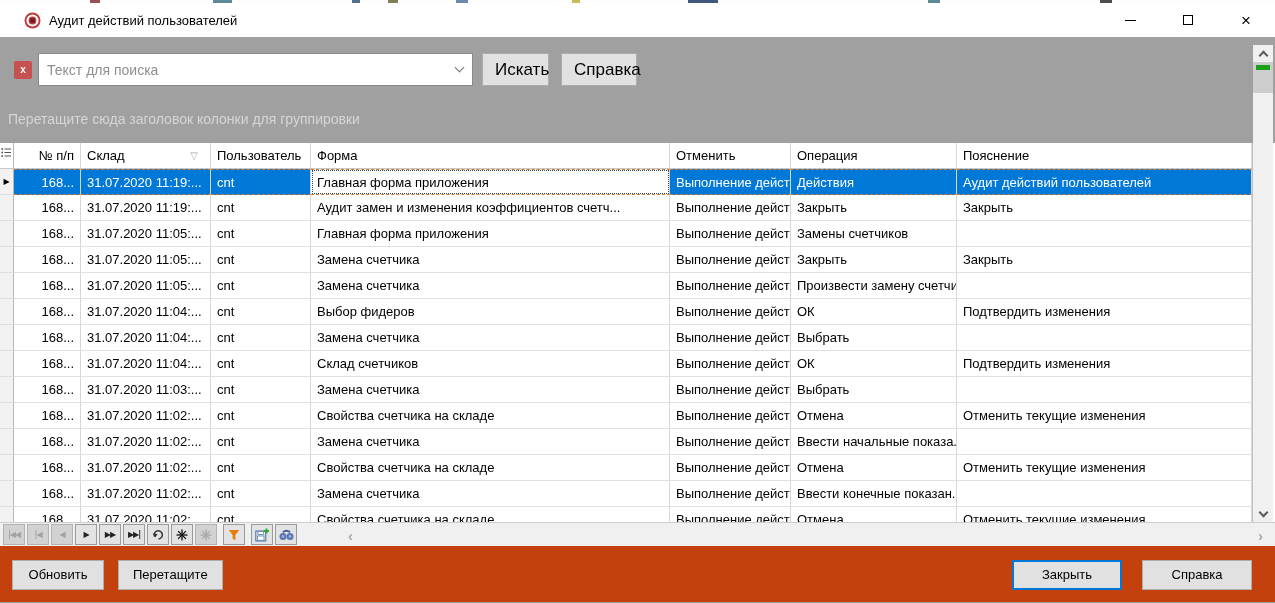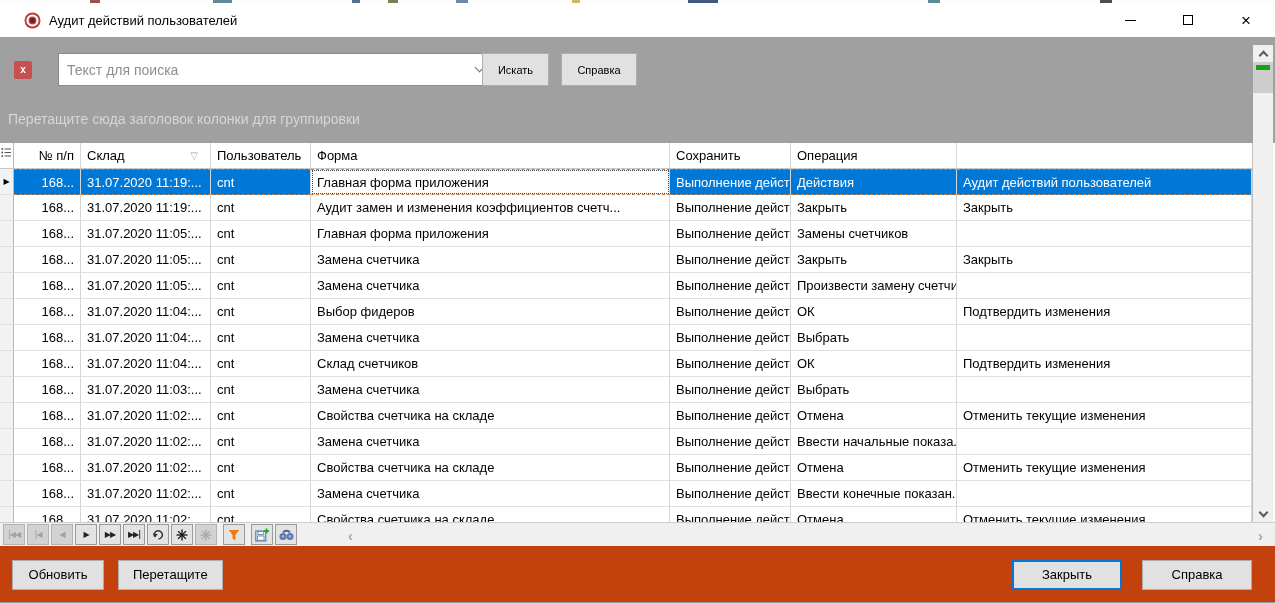--- a/index.html
+++ b/index.html
@@ -24,29 +24,29 @@
   .win-btn { width:58px; height:34px; display:flex; align-items:center; justify-content:center; cursor:default; }
   .glyph-min { width:11px; height:0; border-top:1px solid #000; display:block; }
   .glyph-max { width:10px; height:10px; border:1px solid #000; display:block; }
   .glyph-close { font-size:17px; color:#000; line-height:1; }
 
   
   .graypanel { position:absolute; left:0; top:37px; width:1275px; height:106px; background:#a0a0a0; }
   .clear-search-btn { position:absolute; left:14px; top:24px; width:18px; height:18px; background:#c75050;
        border:none; border-radius:2px; color:#fff; font-size:10px; font-weight:bold; line-height:16px; text-align:center; }
   .search-combo { position:absolute; left:38px; top:16px; width:435px; height:33px; background:#fff;
-       border:1px solid #8a8a8a; display:flex; align-items:center;margin-left:20px; }
+       border:1px solid #8a8a8a; display:flex; align-items:center; }
   .search-input { flex:1; height:100%; border:none; outline:none; padding:0 8px; font-size:14px;
        font-family:"Liberation Sans",sans-serif; color:#000; background:transparent; }
   .search-input::placeholder { color:#8f8f8f; opacity:1; }
   .combo-arrow { width:26px; height:100%; display:flex; align-items:center; justify-content:center; }
   .chev { width:7px; height:7px; border-right:1px solid #707070; border-bottom:1px solid #707070;
           transform:rotate(45deg); margin-top:-4px; }
   .panel-btn { position:absolute; top:16px; height:33px; background:#e1e1e1; border:1px solid #adadad;
-       font-size:11px; font-family:"Liberation Sans",sans-serif; color:#000; padding:0 12px; }
+       font-size:17px; font-family:"Liberation Sans",sans-serif; color:#000; padding:0 12px; }
   .btn-search { left:482px; width:67px; }
   .btn-clear  { left:561px; width:76px; }
   .group-hint { position:absolute; left:8px; top:74px; font-size:14px; color:#d6d6d6; }
 
   
   .grid { position:absolute; left:0; top:143px; width:1253px; height:379px; background:#fff;
           border-right:1px solid #c0c0c0; overflow:hidden; }
   .ghead { display:flex; height:26px; background:#fff; border-bottom:1px solid #c8c8c8; }
   .corner { width:14px; border-right:1px solid #b8b8b8; display:flex; align-items:flex-start; justify-content:center; padding-top:4px; }
   .hcell { display:flex; align-items:center; padding:8px 6px; font-size:13px; color:#000;
@@ -161,24 +161,27 @@
           <span>Склад</span>
           <span class="sort-glyph">▽</span>
         </div>
         <div class="hcell c2">
           <span>Пользователь</span>
         </div>
         <div class="hcell c3">
           <span>Форма</span>
         </div>
         <div class="hcell c4">
-          <span>Сохранить</span>
+          <span>Отменить</span>
         </div>
         <div class="hcell c5">
           <span>Операция</span>
+        </div>
+        <div class="hcell c6">
+          <span>Пояснение</span>
         </div>
       </div>
     <div class="gbody" id="grid-body">
         <div class="grow selected">
           <div class="ind">▶</div>
           <div class="gcell c0">168...</div>
           <div class="gcell c1">31.07.2020 11:19:...</div>
           <div class="gcell c2">cnt</div>
           <div class="gcell c3 focused">Главная форма приложения</div>
           <div class="gcell c4">Выполнение действ...</div>

